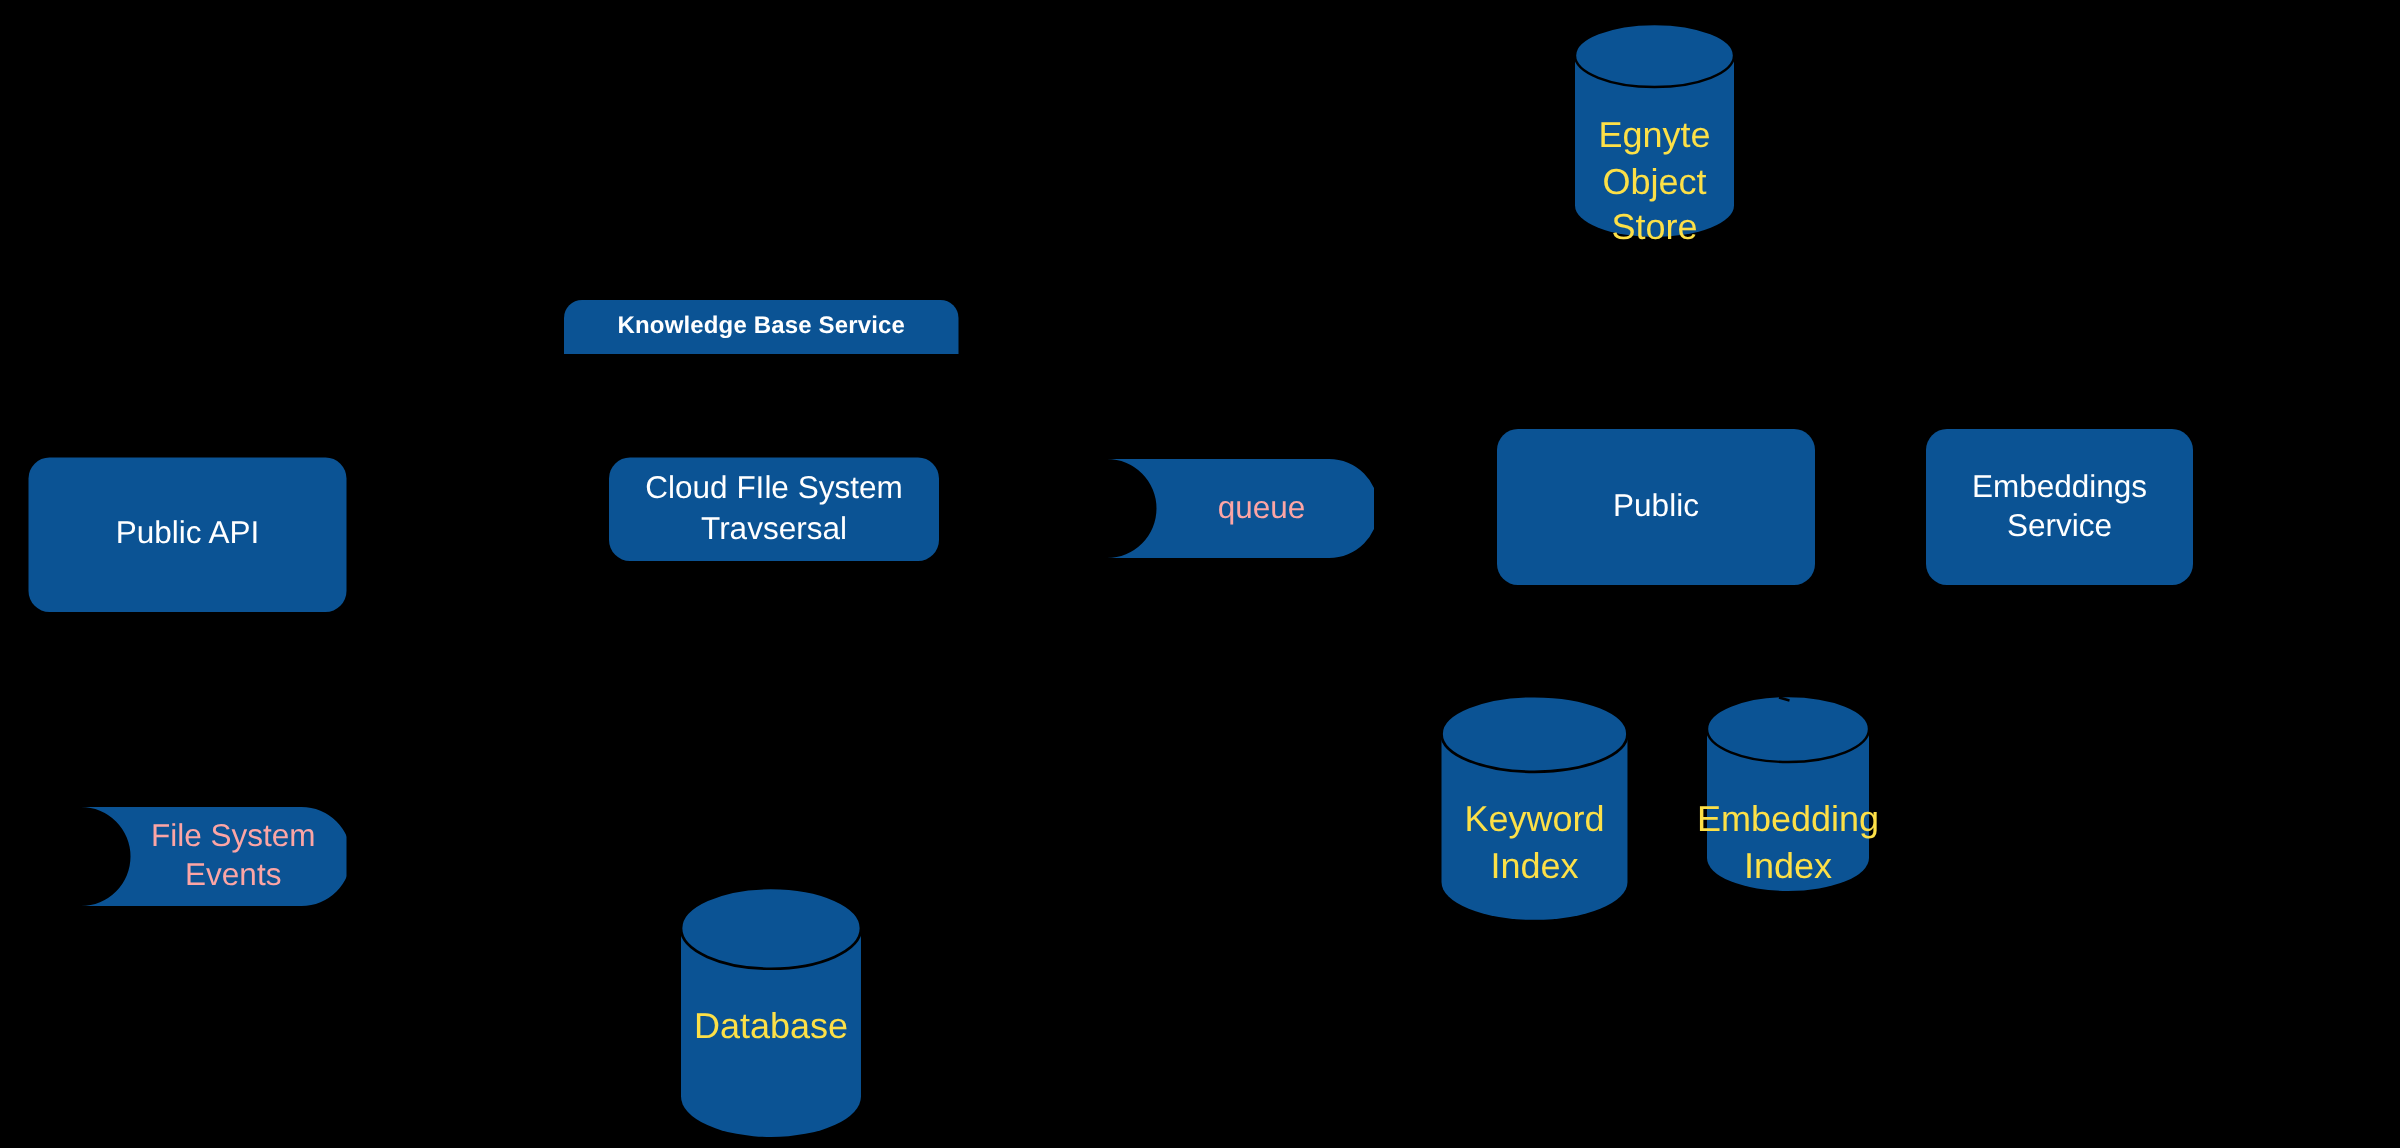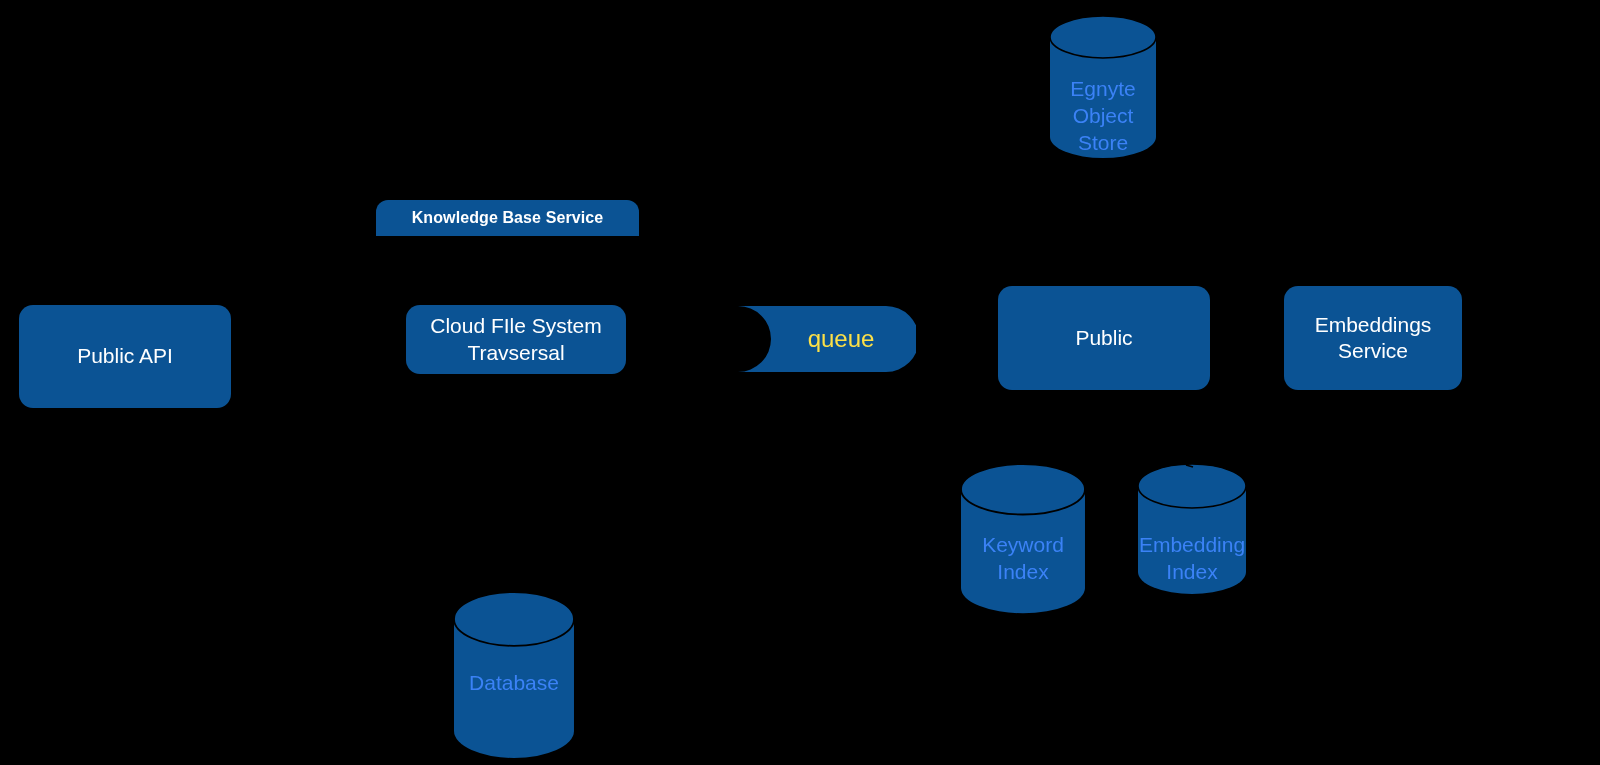--- a/index.html
+++ b/index.html
@@ -56,42 +56,42 @@
     inset: 0;
     display: block;
   }
   .tape .tape-text {
     position: absolute;
     inset: 0;
     display: flex;
     align-items: center;
     justify-content: center;
     text-align: center;
-    color: #fde047;
-    font-size: 24px;
+    color: #fca5a5;
+    font-size: 21px;
     line-height: 1.25;
     pointer-events: none;
   }
   
   .cyl {
     position: absolute;
   }
   .cyl svg {
     position: absolute;
     inset: 0;
     display: block;
     overflow: visible;
   }
   .cyl .cyl-text {
     position: absolute;
     left: 50%;
     transform: translateX(-50%);
     text-align: center;
-    color: #3b82f6;
-    font-size: 21px;
+    color: #fde047;
+    font-size: 24px;
     line-height: 1.28;
     white-space: nowrap;
     pointer-events: none;
   }
 </style>
 </head>
 <body>
 
 <div id="canvas">
 
@@ -132,20 +132,31 @@
   </div>
 
   <div class="node rrect" style="left:998px; top:286px; width:212px; height:104px;">
     <span>Public</span>
   </div>
 
   <div class="node rrect" style="left:1284px; top:286px; width:178px; height:104px;">
     <span>Embeddings Service</span>
   </div>
 
+  <div class="tape" style="left:54px; top:538px; width:177px; height:66px;">
+    <svg viewBox="0 0 177 66" preserveAspectRatio="none">
+      <path d="M0,0 L147,0 A33,33 0 0 1 147,66 L0,66 A33,33 0 0 0 0,0 Z" fill="#0b5394"></path>
+    </svg>
+    <div class="tape-text" style="padding-left:26px;">
+      <span>
+        <span>File System</span><br>
+        <span>Events</span>
+      </span>
+    </div>
+  </div>
 
   <div class="cyl" style="left:961px; top:464px; width:124px; height:130px;">
     <svg viewBox="0 0 108 130" preserveAspectRatio="none">
       <path d="M0,22 L0,108 A54,22 0 0 0 108,108 L108,22 Z" fill="#0b5394"></path>
       <ellipse cx="54" cy="22" rx="54" ry="22" fill="#0b5394" stroke="#000000" stroke-width="1.6"></ellipse>
     </svg>
     <div class="cyl-text" style="top:68px;">
       <div>Keyword</div>
       <div>Index</div>
     </div>

